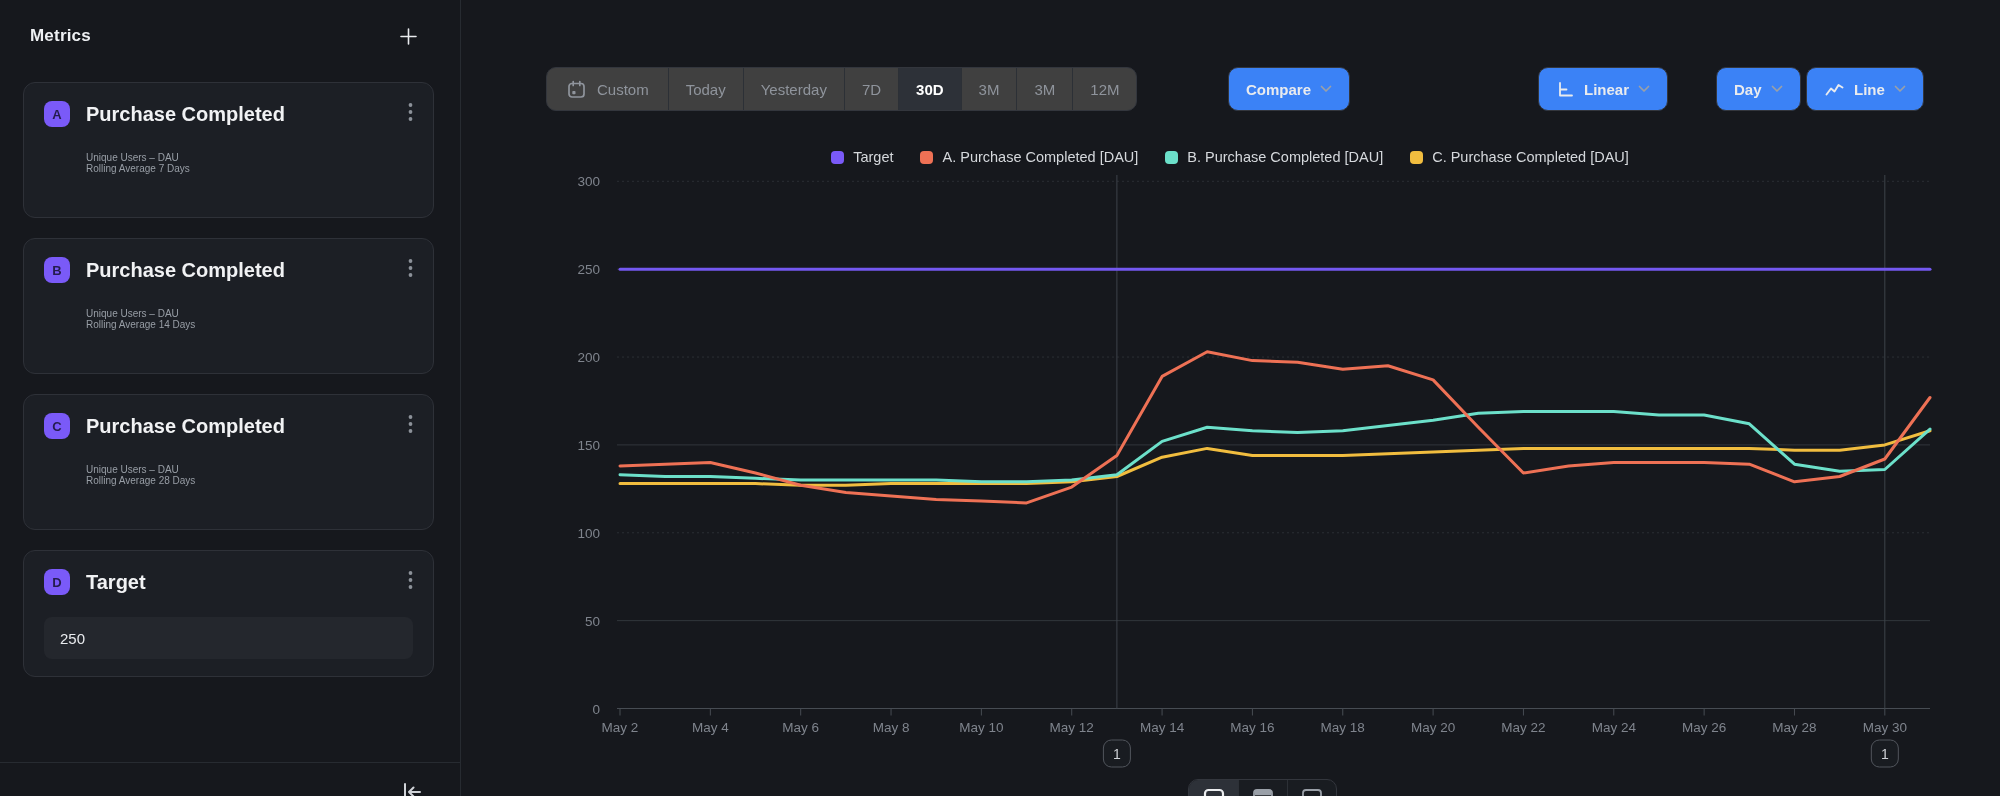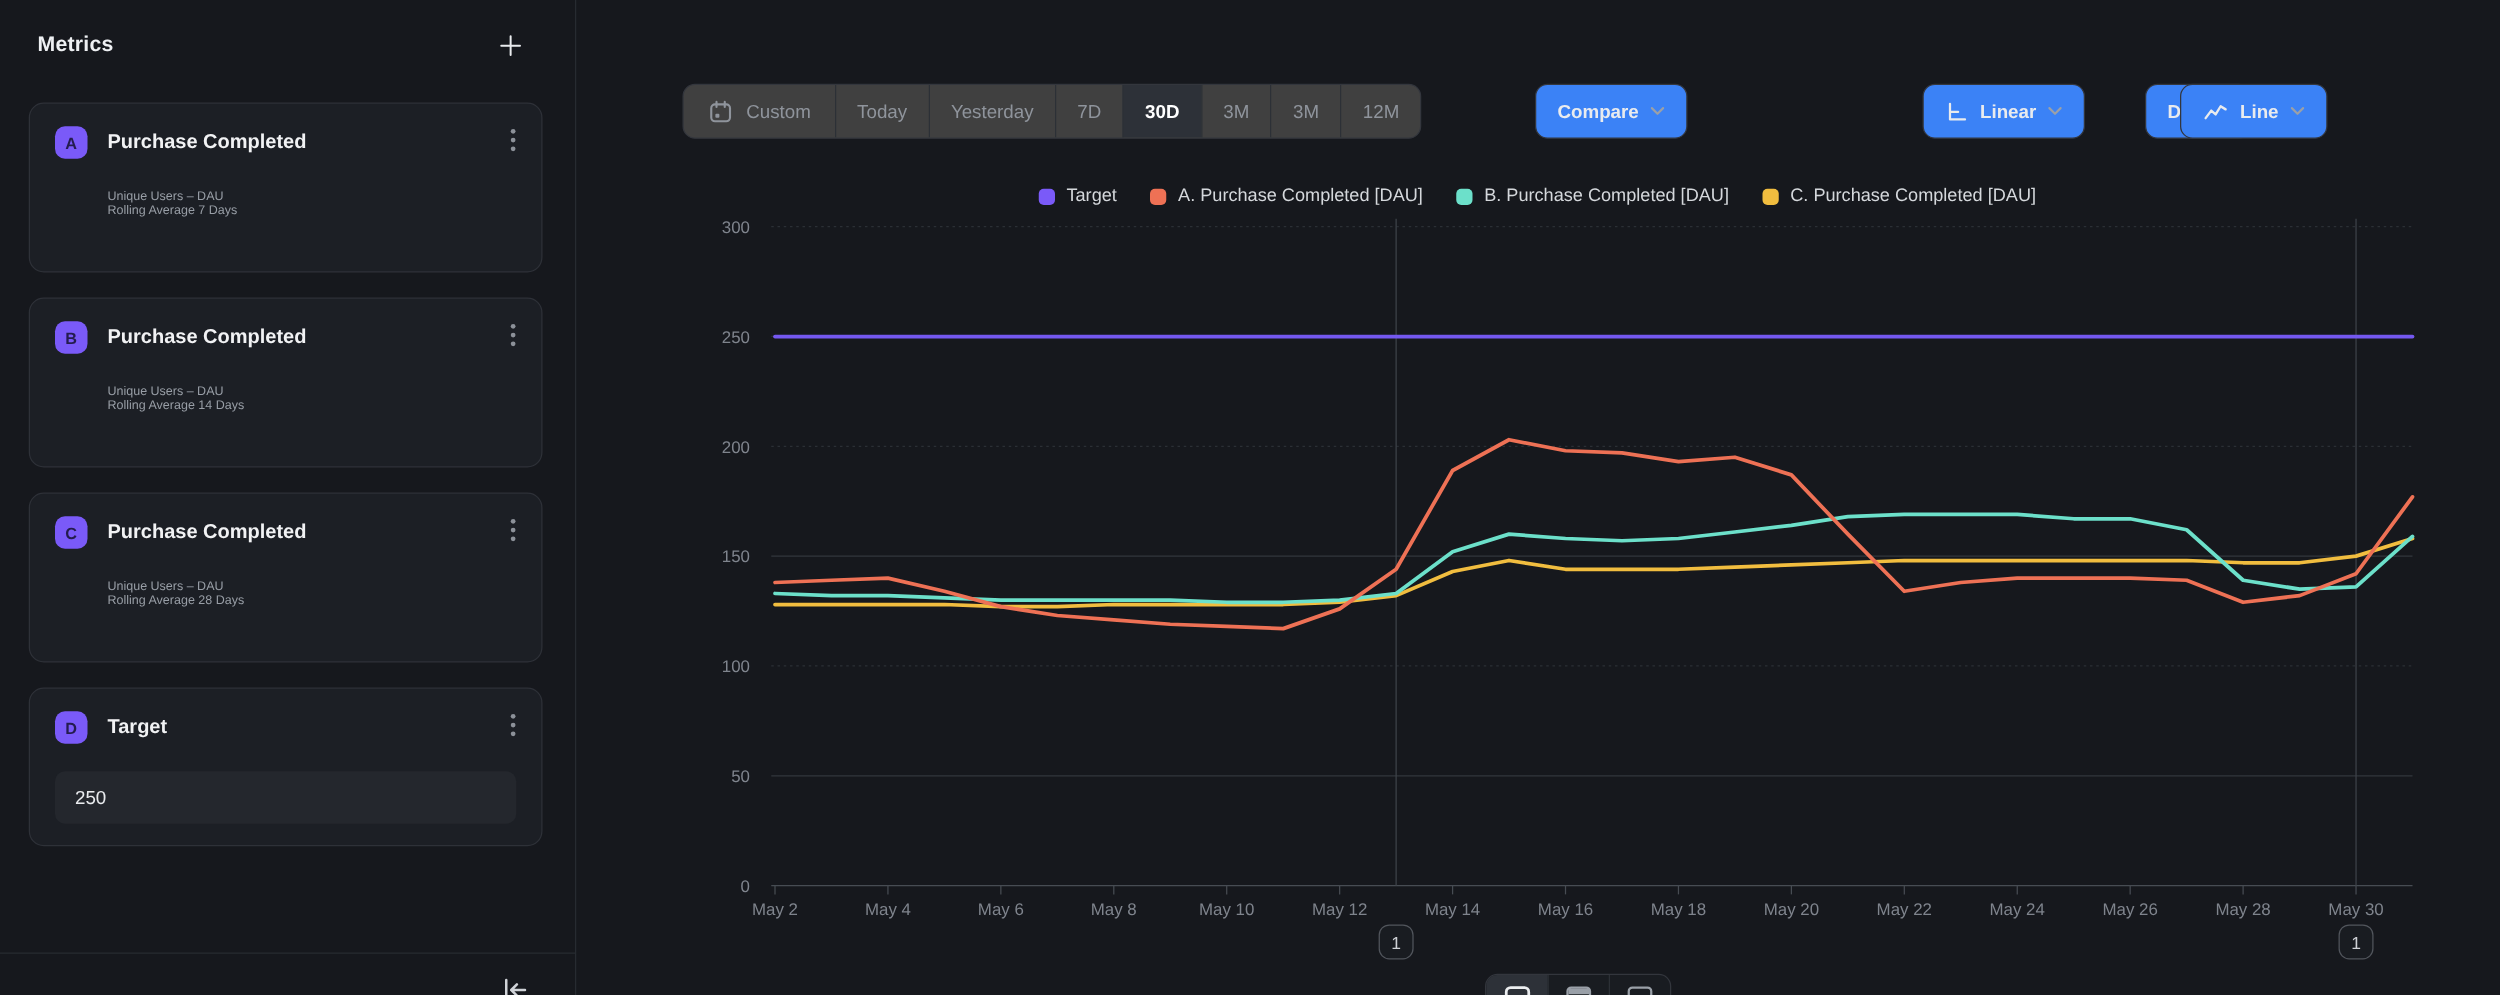--- a/index.html
+++ b/index.html
@@ -19,21 +19,21 @@
   .plus-icon { display:flex; align-items:center; }
   .card { position:absolute; left:23px; width:411px; background:#1c1f25;
           border:1px solid #2e3138; border-radius:12px; padding:18px 20px; }
   .card-a { top:82px;  height:136px; }
   .card-b { top:238px; height:136px; }
   .card-c { top:394px; height:136px; }
   .card-d { top:550px; height:127px; }
   .card-header { display:flex; align-items:center; }
   .badge { width:26px; height:26px; border-radius:8px; background:#7a5af8; color:#241c4e;
            font-weight:700; font-size:13px; display:flex; align-items:center; justify-content:center; flex:none; }
-  .card-title { margin-left:16px; font-size:16px; font-weight:600; color:#f1f2f4; flex:1; }
+  .card-title { margin-left:16px; font-size:20px; font-weight:600; color:#f1f2f4; flex:1; }
   .card-sub { margin-left:42px; font-size:10px; color:#989ea6; }
   .sub1 { margin-top:25px; } .sub2 { }
   .target-input { margin-top:22px; height:42px; background:#24272d; border:none; border-radius:8px;
                   width:100%; padding:0 16px; font-size:15px; color:#e9ebee;
                   font-family:"Liberation Sans", sans-serif; }
   .filter-row { position:absolute; left:30px; right:54px; top:730px; height:24px;
                 display:flex; justify-content:space-between; align-items:center; }
   .filter-title { font-size:17px; font-weight:600; color:#a6abb3; }
   .sidebar-divider { position:absolute; left:0; right:0; top:762px; height:1px; background:#272b31; }
   .collapse-btn { position:absolute; left:399px; top:779px; }
@@ -43,21 +43,21 @@
   .seg { display:flex; align-items:center; padding:0 17px; font-size:15px; color:#8f949c;
          border-left:1px solid #2c3036; white-space:nowrap; cursor:default; }
   .seg:first-child { border-left:none; gap:10px; padding:0 19px; }
   .seg.active { background:#2d3138; color:#ffffff; font-weight:600; }
   .btn { position:absolute; top:67px; height:44px; display:flex; align-items:center; gap:9px;
          padding:0 17px; border:1px solid #33363d; border-radius:10px; background:#3b82f6;
          color:#e9ebee; font-size:15px; font-weight:600; white-space:nowrap; }
   .btn-compare { left:1228px; }
   .btn-linear  { left:1538px; }
   .btn-day     { left:1716px; }
-  .btn-line    { left:1744px; }
+  .btn-line    { left:1806px; }
   
   .legend { position:absolute; left:460px; top:146px; width:1540px; height:22px;
             display:flex; justify-content:center; align-items:center; gap:27px; }
   .legend-item { display:flex; align-items:center; gap:9px; }
   .swatch { width:13px; height:13px; border-radius:4px; flex:none; }
   .legend-label { font-size:14.5px; color:#d5d8dc; }
   
   .chart-svg { position:absolute; left:460px; top:0; }
   .chart-svg text { font-family:"Liberation Sans", sans-serif; }
   

